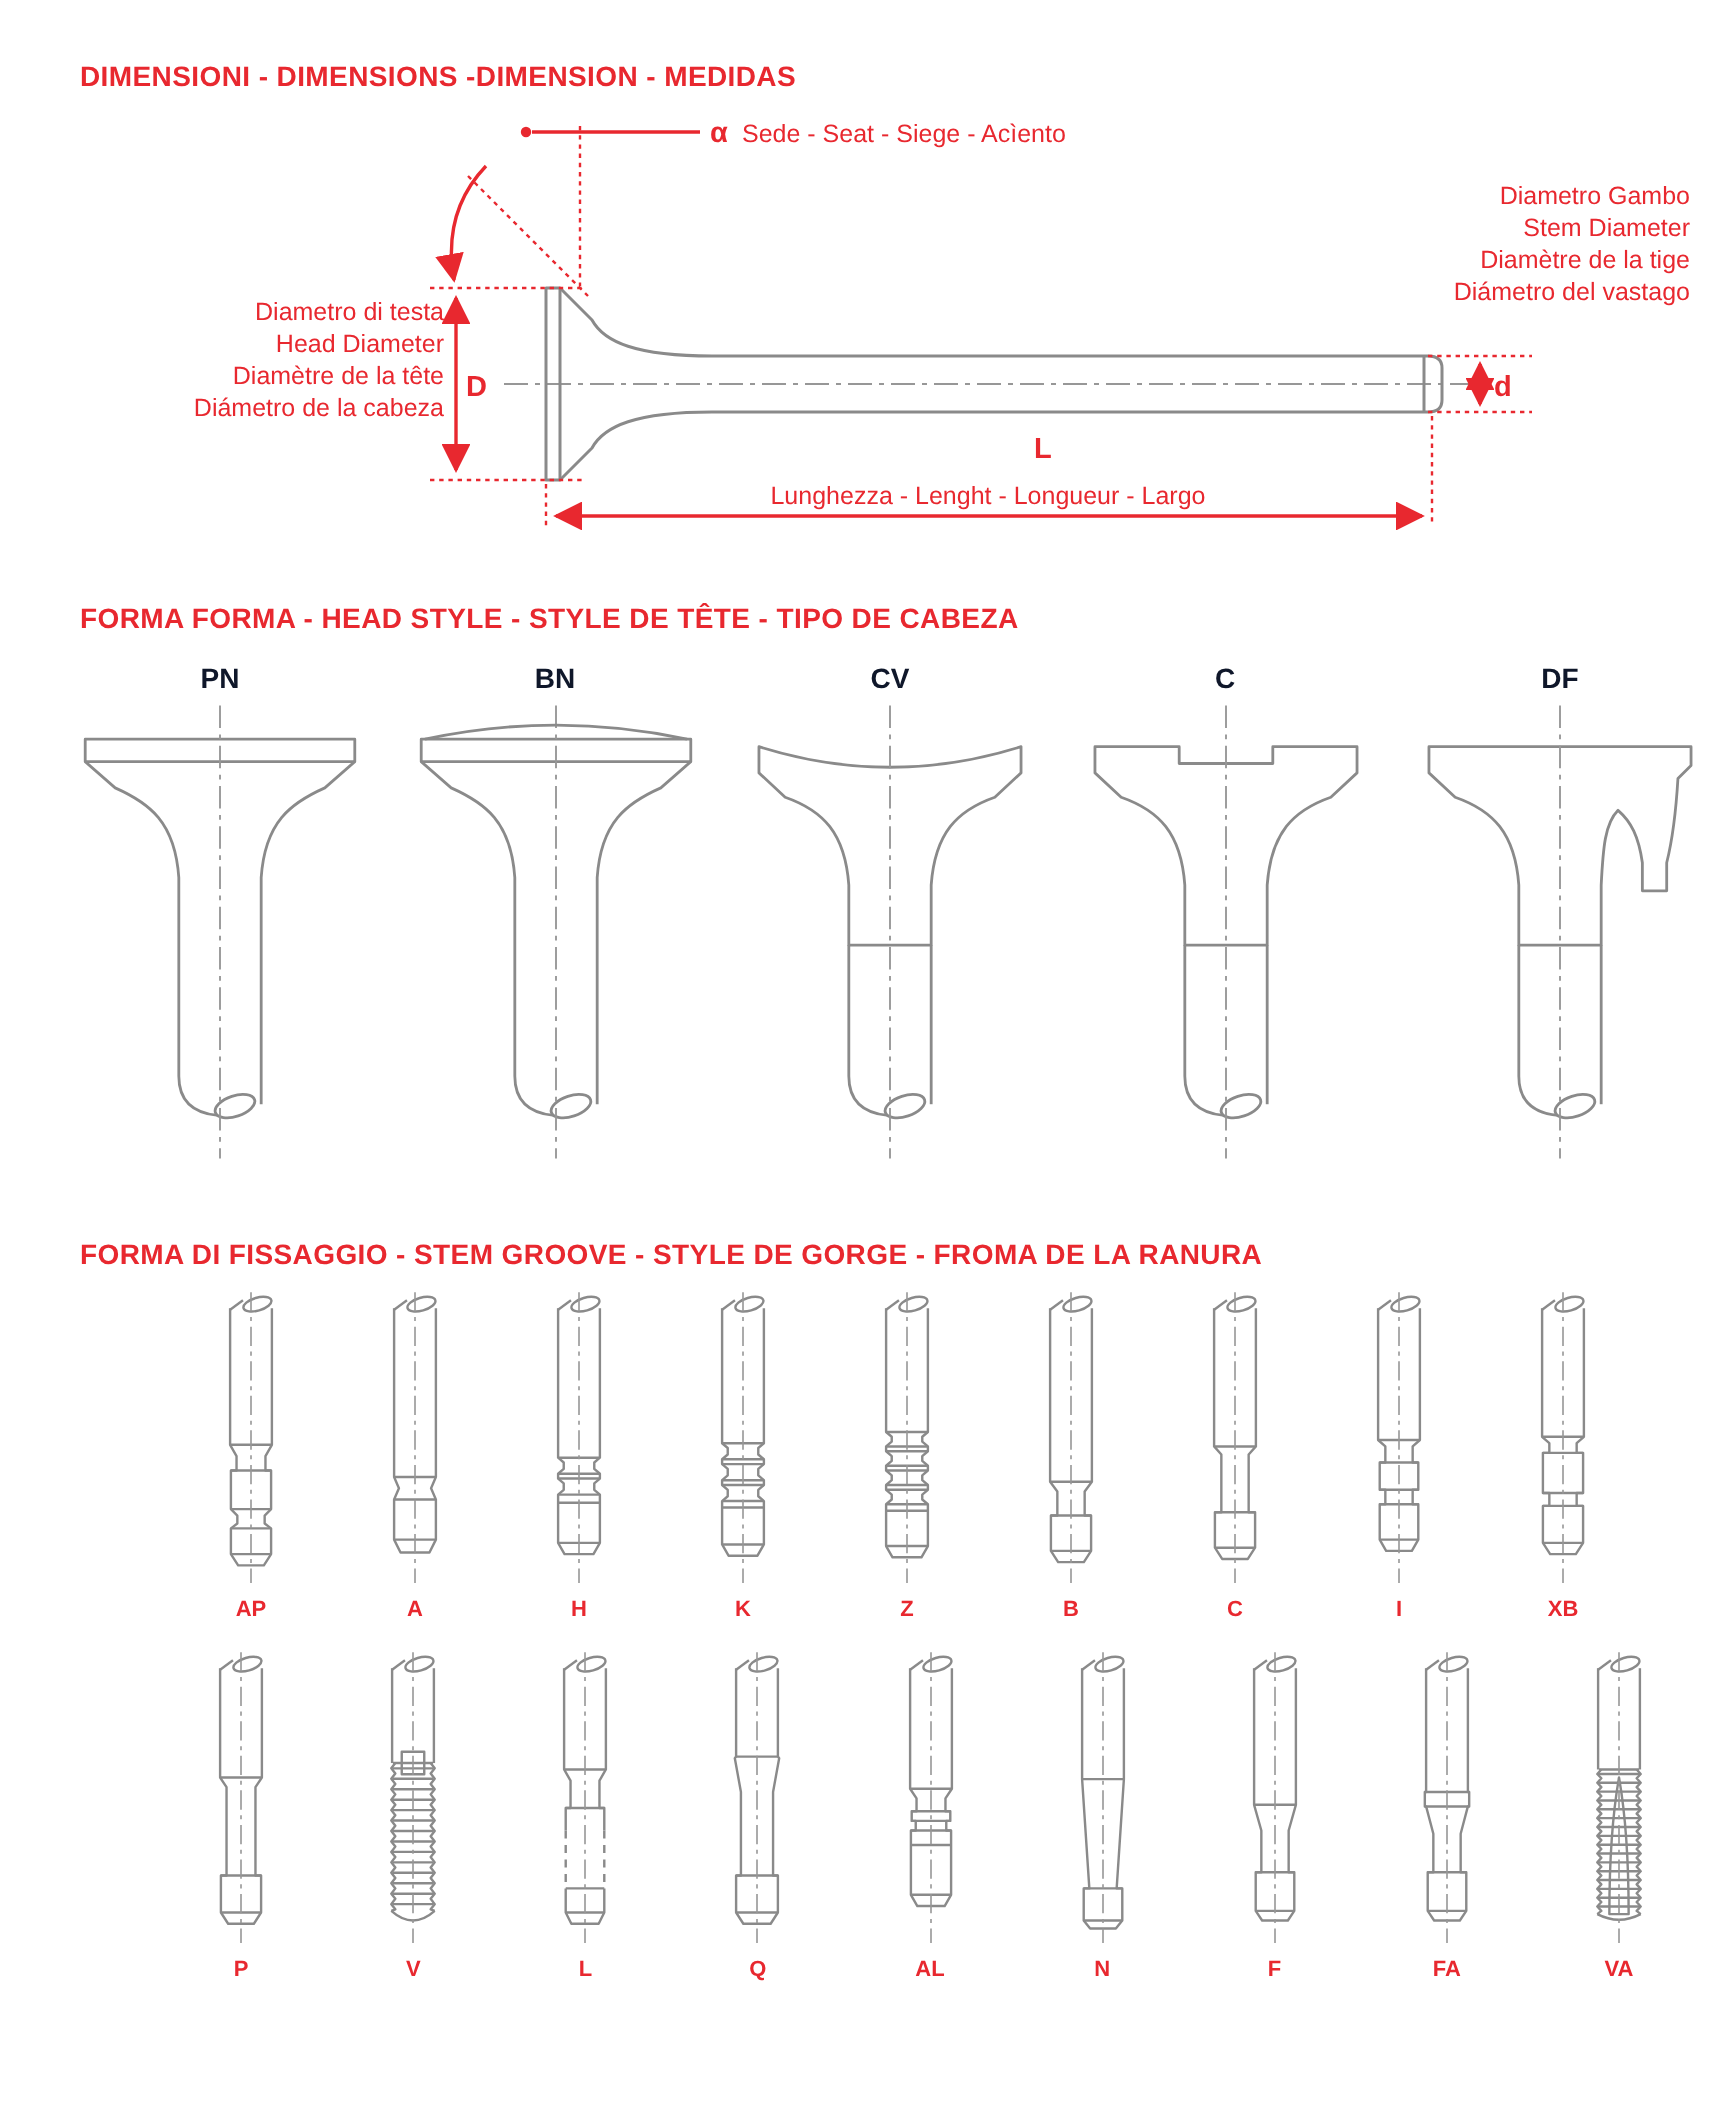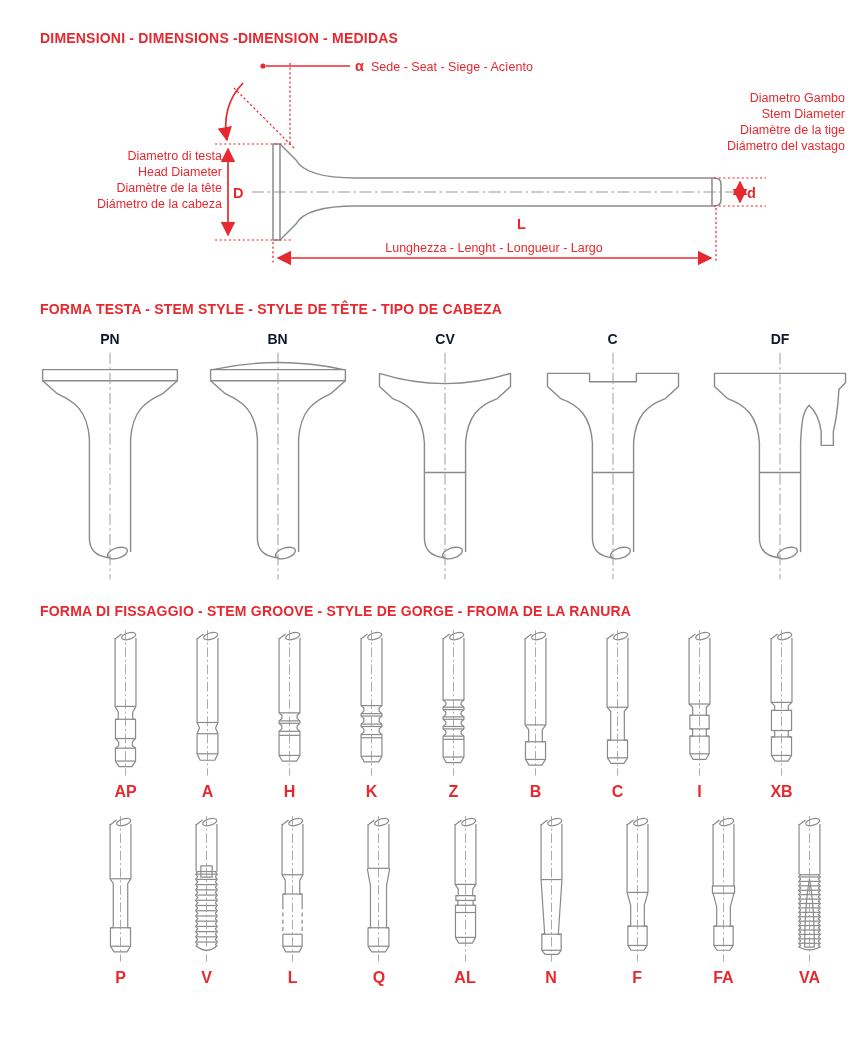--- a/index.html
+++ b/index.html
@@ -15,21 +15,21 @@
   text.dim{fill:#e8282f;font-size:12.5px;font-family:"Liberation Sans",sans-serif;}
   text.sym{fill:#e8282f;font-size:14.5px;font-weight:700;font-family:"Liberation Sans",sans-serif;}
   .head-row,.head-label-row,.stem-row{display:flex;justify-content:space-between;align-items:flex-start;}
   .head-row{padding:0 5px 0 35px;margin-top:2px;}
   .head-label-row{padding:0 5px 0 35px;margin-top:14px;}
   .hlabel{width:150px;text-align:center;color:#0f172a;font-weight:700;font-size:14px;}
   .hcell{width:150px;}
   .stem-row1{padding:0 56px 0 103px;margin-top:10px;}
   .stem-row2{padding:0 28px 0 98px;margin-top:14px;}
   .scell{width:45px;display:flex;flex-direction:column;align-items:center;}
-  .slabel{margin-top:4px;color:#e8282f;font-weight:700;font-size:16px;text-align:center;}
+  .slabel{margin-top:4px;color:#e8282f;font-weight:700;font-size:11px;text-align:center;}
 </style>
 </head>
 <body>
 
 <svg width="0" height="0" style="position:absolute" aria-hidden="true">
   <defs>
     <pattern id="hz" patternUnits="userSpaceOnUse" width="7" height="7">
       <path d="M0,7 L7,0 M-1.5,1.5 L1.5,-1.5 M5.5,8.5 L8.5,5.5" stroke="#8a8a8a" stroke-width="1.2"></path>
     </pattern>
     <pattern id="hz2" patternUnits="userSpaceOnUse" width="3.8" height="3.8">
@@ -87,21 +87,21 @@
     <text class="dim" x="845" y="54" text-anchor="end">Diametro Gambo</text>
     <text class="dim" x="845" y="70" text-anchor="end">Stem Diameter</text>
     <text class="dim" x="845" y="86" text-anchor="end">Diamètre de la tige</text>
     <text class="dim" x="845" y="102" text-anchor="end">Diámetro del vastago</text>
     <text class="sym" x="747" y="150">d</text>
 
     <text class="sym" x="517" y="181">L</text>
     <text class="dim" x="494" y="204" text-anchor="middle">Lunghezza - Lenght - Longueur - Largo</text>
   </svg>
 
-  <h2 class="sec-title" style="margin-top:18px">FORMA TESTA - STEM STYLE - STYLE DE TÊTE - TIPO DE CABEZA</h2>
+  <h2 class="sec-title" style="margin-top:18px">FORMA FORMA - HEAD STYLE - STYLE DE TÊTE - TIPO DE CABEZA</h2>
   <div class="head-label-row" id="head-label-row">
       <div class="hlabel">PN</div>
       <div class="hlabel">BN</div>
       <div class="hlabel">CV</div>
       <div class="hlabel">C</div>
       <div class="hlabel">DF</div>
     </div>
   <div class="head-row" id="head-row">
       <div class="hcell">
         <svg viewBox="0 0 160 250" width="150" height="234">
@@ -149,21 +149,21 @@
           <path class="ln" d="M10,26 L150,26 L150,36 L143,43 C142,60 140,76 137,88 L137,103 L124,103 L124,88 C122,74 118,66 111,60 C104,67 103,80 102,100 L102,132 L58,132 L58,100 C56,72 44,60 24,53 L10,40 Z" fill="url(#hz)"></path>
           <path class="ln" d="M58,132 L58,202 Q58,221 79,223"></path>
           <path class="ln" d="M102,132 L102,217"></path>
           <ellipse cx="88" cy="218" rx="11" ry="5.5" transform="rotate(-18 88 218)" fill="#fff" stroke="none"></ellipse>
           <ellipse cx="88" cy="218" rx="11" ry="5.5" transform="rotate(-18 88 218)" fill="url(#hz2)" class="ln"></ellipse>
           <line class="cl" x1="80" y1="4" x2="80" y2="246"></line>
         </svg>
       </div>
     </div>
 
-  <h2 class="sec-title" style="margin-top:20px">FORMA DI FISSAGGIO - STEM GROOVE - STYLE DE GORGE - FROMA DE LA RANURA</h2>
+  <h2 class="sec-title" style="margin-top:36px">FORMA DI FISSAGGIO - STEM GROOVE - STYLE DE GORGE - FROMA DE LA RANURA</h2>
   <div class="stem-row stem-row1" id="stem-row-1">
       <div class="scell">
         <svg viewBox="0 0 56 186" width="45" height="150">
           <path class="ln" d="M41,11 L41,96 L37,103 L37,112 L40.5,112 L40.5,136 L36.5,140 L36.5,145 L40.5,148 L40.5,164 L36,171 L20,171 L15.5,164 L15.5,148 L19.5,145 L19.5,140 L15.5,136 L15.5,112 L19,112 L19,103 L15,96 L15,11"></path>
           <line class="ln" x1="15" y1="96" x2="41" y2="96"></line>
           <line class="ln" x1="15.5" y1="112" x2="40.5" y2="112"></line>
           <line class="ln" x1="15.5" y1="136" x2="40.5" y2="136"></line>
           <line class="ln" x1="15.5" y1="148" x2="40.5" y2="148"></line>
           <line class="ln" x1="15.5" y1="164" x2="40.5" y2="164"></line>
           <line class="ln" x1="15" y1="12" x2="23" y2="6"></line>

